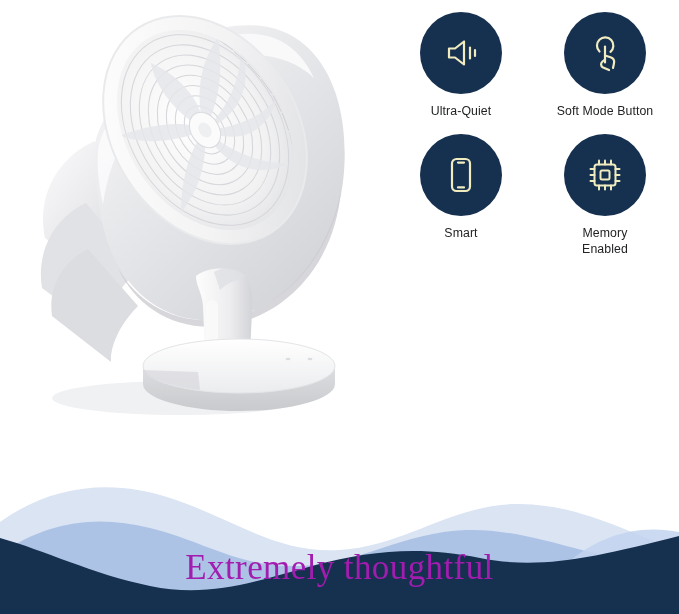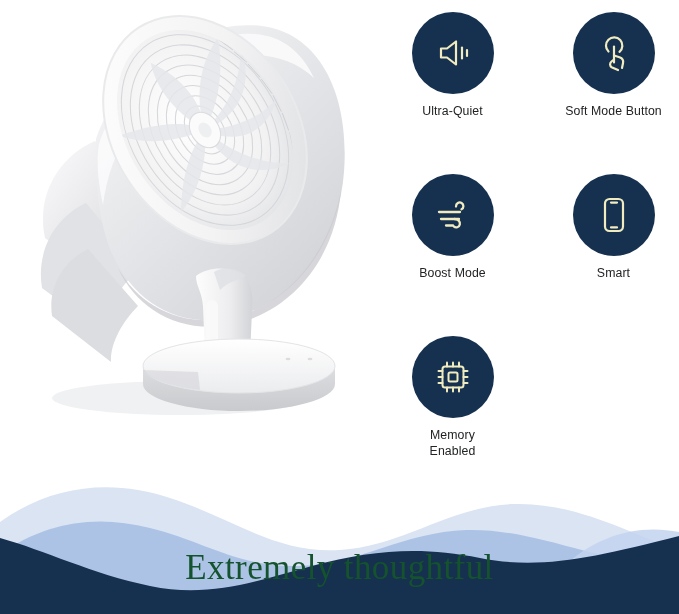--- a/index.html
+++ b/index.html
@@ -41,21 +41,20 @@
   
   .feature-grid {
     position: absolute;
     left: 392px;
     top: 12px;
     width: 282px;
     display: grid;
     grid-template-columns: 1fr 1fr;
     grid-template-rows: 122px 122px 130px;
     column-gap: 6px;
-    gap: 40px;
   }
   .feature-cell {
     display: flex;
     flex-direction: column;
     align-items: center;
   }
   .icon-circle {
     width: 82px;
     height: 82px;
     border-radius: 50%;
@@ -94,21 +93,21 @@
   }
   .banner-title {
     position: absolute;
     left: 0;
     top: 547px;
     width: 679px;
     text-align: center;
     font-family: "Liberation Serif", "DejaVu Serif", serif;
     font-size: 35px;
     line-height: 42px;
-    color: #14532d;
+    color: #a21caf;
     letter-spacing: 0.4px;
   }
 </style>
 </head>
 <body>
 
 <div id="page">
 
   <div class="product-pane">
     <svg class="product-svg" width="400" height="440" viewBox="0 0 400 440">
@@ -262,34 +261,20 @@
             <path d="M16.5 20.5 A8.2 8.2 0 1 1 27.5 20.8"></path>
             <path d="M22 15.5 L22 31.5"></path>
             <path d="M22 28.5 L19.5 30.5 C17.5 32.2 17.7 35 19.6 36.2 L26 39"></path>
             <path d="M22 24.5 L27.5 26.3 C30.3 27.2 31.6 29.4 31 32.2 L30 37"></path>
           </g>
         </svg>
       </div>
       <div class="feature-label">Soft Mode Button</div>
     </div>
 
-    <div class="feature-cell">
-      <div class="icon-circle">
-        <svg width="46" height="46" viewBox="0 0 46 46">
-          <g fill="none" stroke="#f0ecc0" stroke-width="2.3" stroke-linecap="round" stroke-linejoin="round">
-            <path d="M9 20 L30 20"></path>
-            <path d="M26 14.5 C26 11.5 29 9.5 31.6 11 C34 12.4 34 16 31.5 17.3"></path>
-            <path d="M11 27 L29 27"></path>
-            <path d="M24.5 27 C28 27 30.5 29.5 29.8 32.6 C29.2 35.3 25.8 36.4 23.8 34.4"></path>
-            <path d="M16 33.5 L23 33.5"></path>
-          </g>
-        </svg>
-      </div>
-      <div class="feature-label">Boost Mode</div>
-    </div>
 
     <div class="feature-cell">
       <div class="icon-circle">
         <svg width="44" height="44" viewBox="0 0 44 44">
           <g fill="none" stroke="#f0ecc0" stroke-width="2.2" stroke-linecap="round" stroke-linejoin="round">
             <rect x="13" y="6" width="18" height="32" rx="4.5"></rect>
             <path d="M19 9.6 L25 9.6"></path>
             <path d="M19 34.4 L25 34.4"></path>
           </g>
         </svg>

